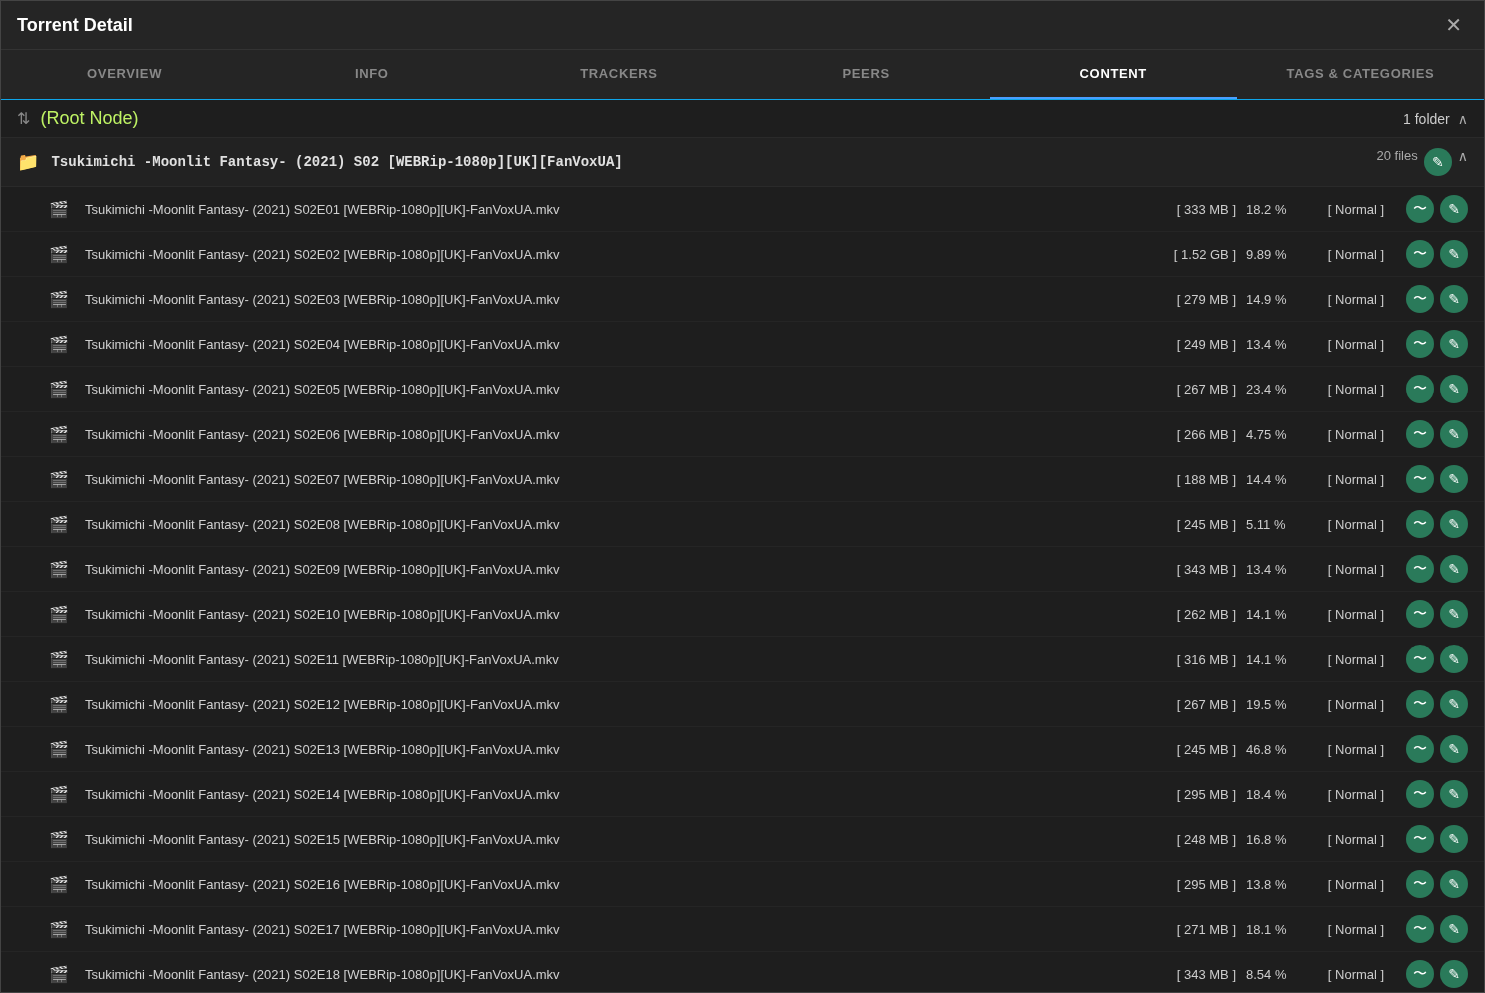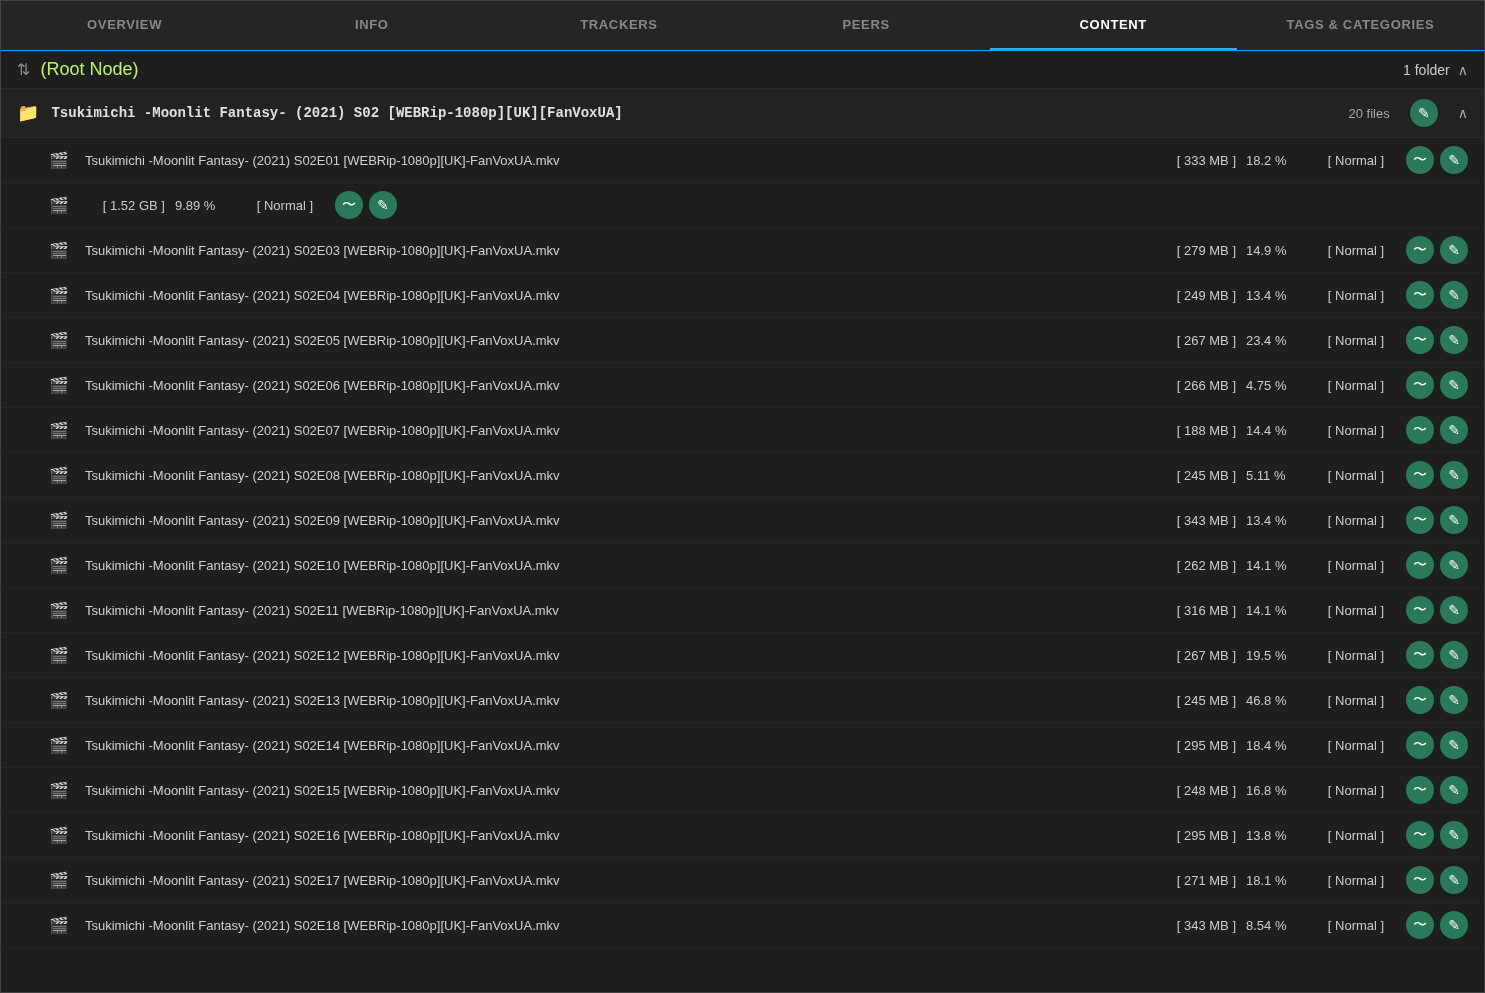--- a/index.html
+++ b/index.html
@@ -130,22 +130,22 @@
     .folder-name {
       flex: 1;
       font-size: 14px;
       font-weight: 600;
       color: #e0e0e0;
       font-family: Liberation Mono, monospace;
     }
 
     .folder-meta {
       display: flex;
-      align-items: center;
-      gap: 20px;
+      align-items: flex-start;
+      gap: 6px;
       color: #aaa;
       font-size: 13px;
     }
 
     .file-row {
       display: flex;
       align-items: center;
       padding: 8px 16px 8px 48px;
       border-bottom: 1px solid #252525;
     }
@@ -215,20 +215,24 @@
 
     .scrollbar-style::-webkit-scrollbar { width: 6px; }
     .scrollbar-style::-webkit-scrollbar-track { background: #1a1a1a; }
     .scrollbar-style::-webkit-scrollbar-thumb { background: #444; border-radius: 3px; }
   </style>
 </head>
 <body>
 
 <div class="window">
 
+  <div class="title-bar">
+    <span class="title-bar-title">Torrent Detail</span>
+    <button class="close-btn">✕</button>
+  </div>
 
   <div class="tab-bar">
     <div class="tab">OVERVIEW</div>
     <div class="tab">INFO</div>
     <div class="tab">TRACKERS</div>
     <div class="tab">PEERS</div>
     <div class="tab active">CONTENT</div>
     <div class="tab">TAGS &amp; CATEGORIES</div>
   </div>
 
@@ -264,20 +268,21 @@
       <span class="file-pct">18.2 %</span>
       <span class="file-priority">[ Normal ]</span>
       <div class="action-btns">
         <button class="action-btn" title="Priority">〜</button>
         <button class="action-btn edit" title="Edit">✎</button>
       </div>
     </div>
   </div>
         <div class="file-row">
     <span class="film-icon">🎬</span>
+    <span class="file-name">Tsukimichi -Moonlit Fantasy- (2021) S02E02 [WEBRip-1080p][UK]-FanVoxUA.mkv</span>
     <div class="file-meta">
       <span class="file-size">[ 1.52 GB ]</span>
       <span class="file-pct">9.89 %</span>
       <span class="file-priority">[ Normal ]</span>
       <div class="action-btns">
         <button class="action-btn" title="Priority">〜</button>
         <button class="action-btn edit" title="Edit">✎</button>
       </div>
     </div>
   </div>

